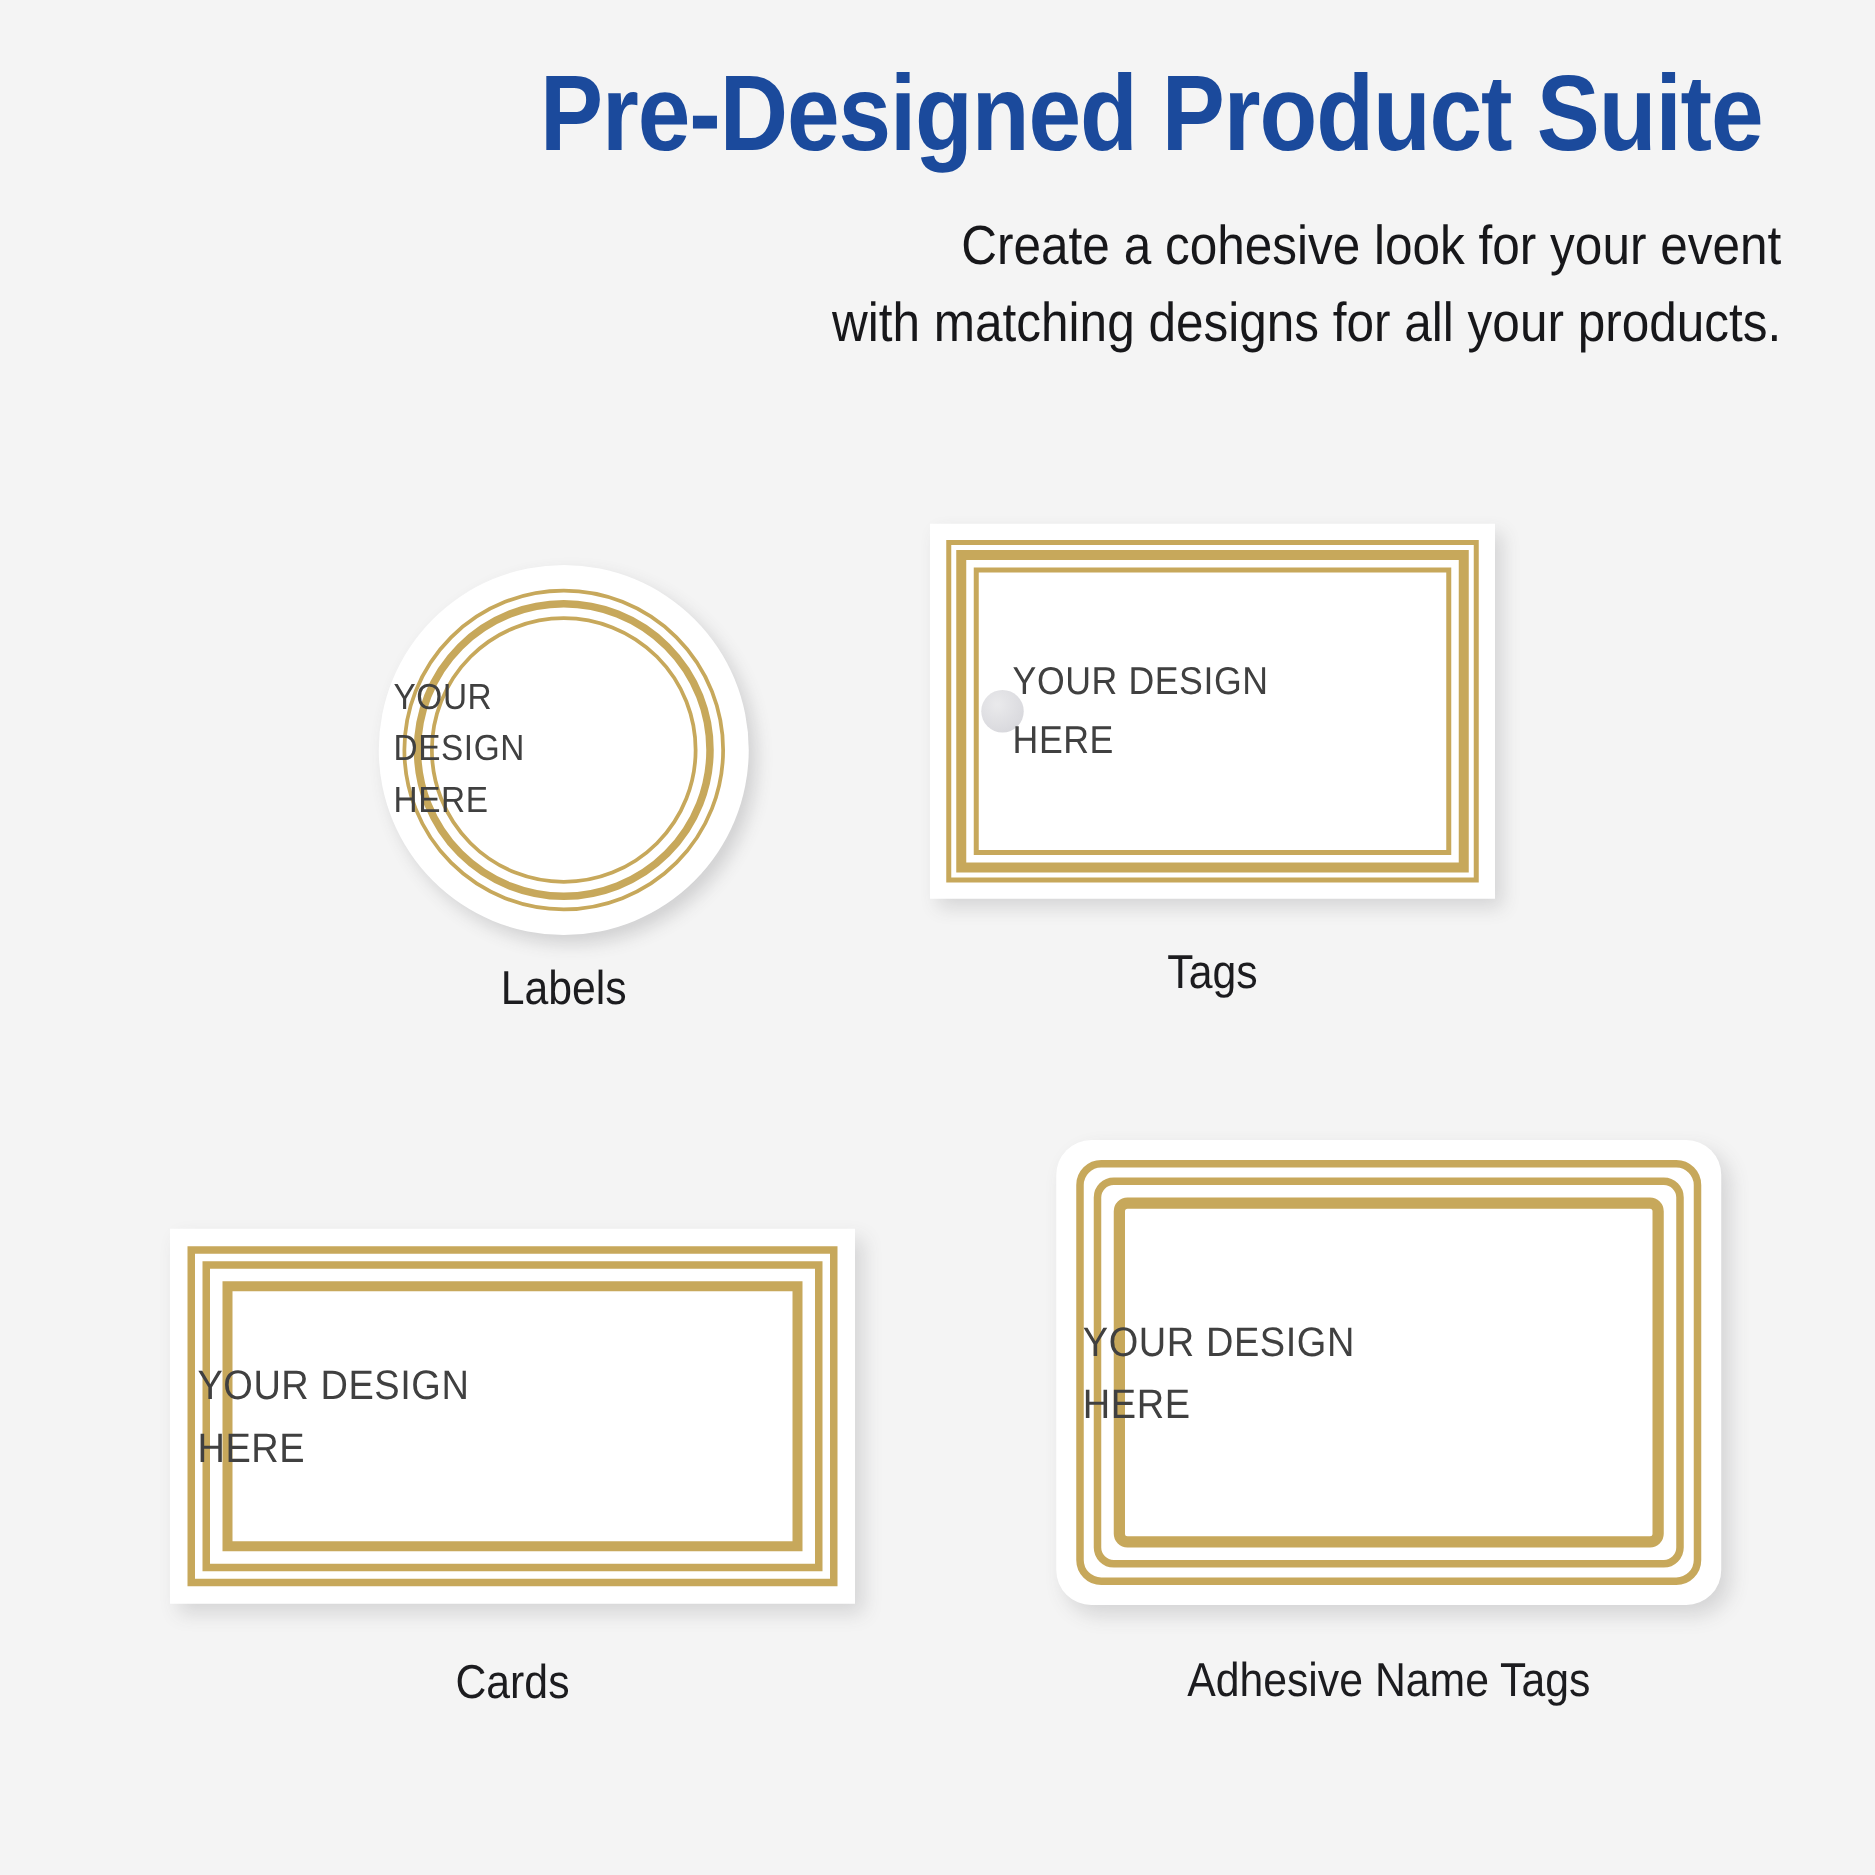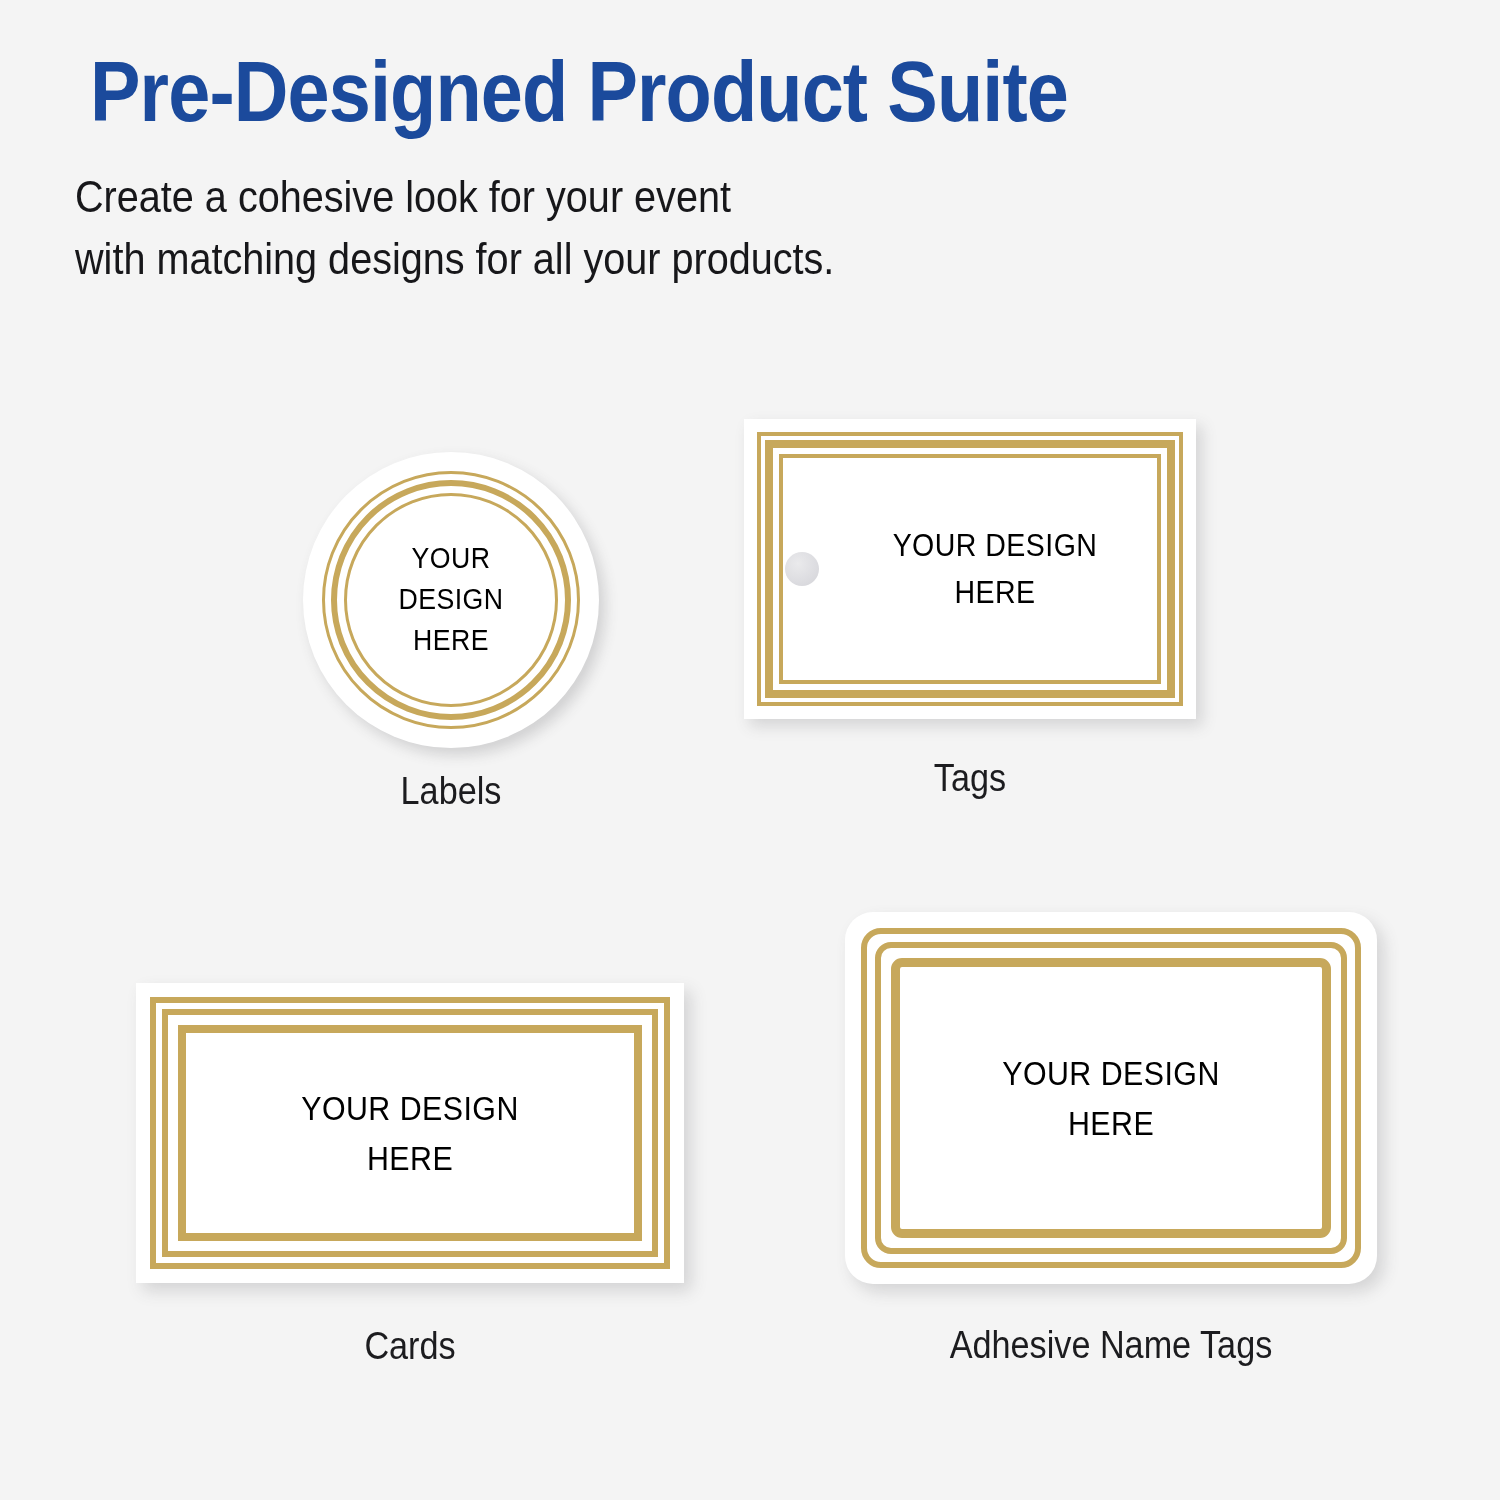--- a/index.html
+++ b/index.html
@@ -13,21 +13,21 @@
   }
 
   #stage {
     position:relative;
     width:1500px;
     height:1500px;
     background:#f4f4f4;
   }
 
   
-  .header { position:absolute; left:0; top:0; width:1500px; text-align:left; }
+  .header { position:absolute; left:0; top:0; width:1500px; text-align:right; }
 
   .page-title {
     font-size:86px;
     font-weight:bold;
     color:#1b4a9c;
     letter-spacing:-1px;
     line-height:1;
     margin-top:48px;
     transform:scaleX(0.88);
   }
@@ -53,22 +53,21 @@
     color:#1c1c1f;
     transform:scaleX(0.9);
     white-space:nowrap;
   }
 
   .design-text {
     position:absolute;
     left:0; top:50%;
     width:100%;
     transform:translateY(-50%);
-    text-align:center;
-    color:#000000;
+    color:#404040;
     font-weight:400;
     line-height:1.38;
     letter-spacing:0.5px;
   }
   .design-text span { display:block; transform:scaleX(0.92); }
 
   
   #labels-product { left:303px; top:452px; width:296px; height:296px; }
   .round-card {
     position:absolute; inset:0;

